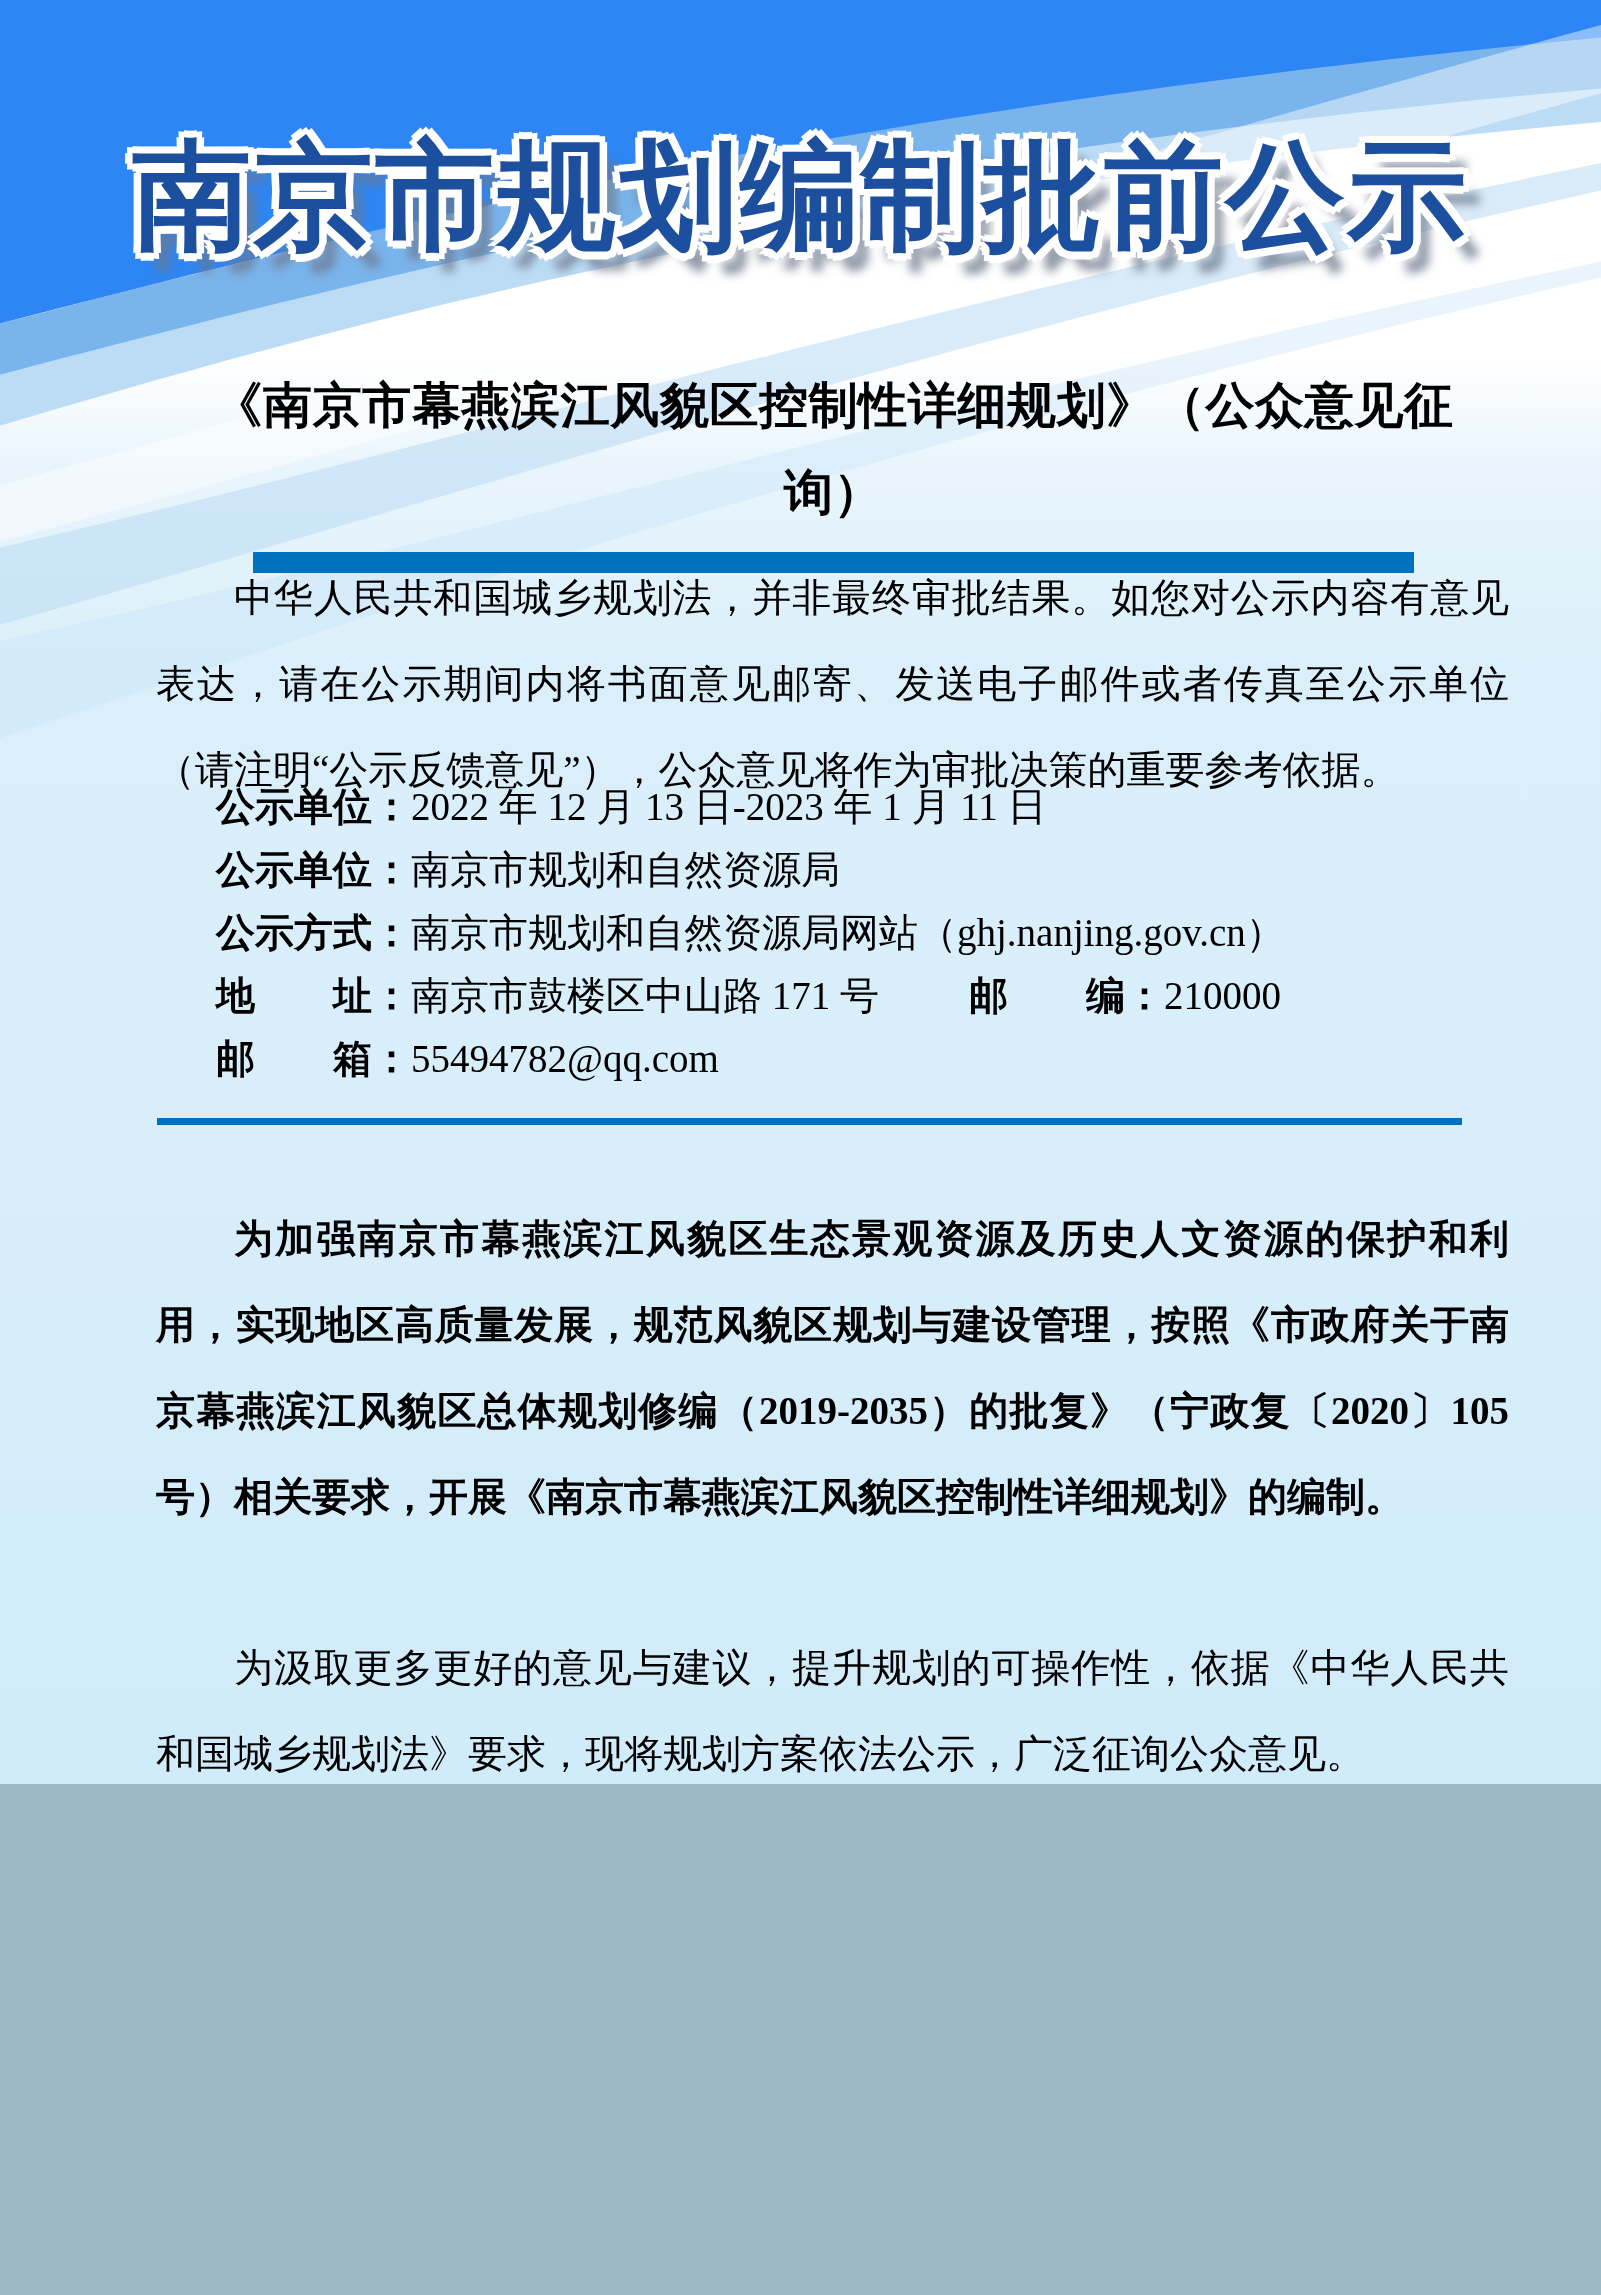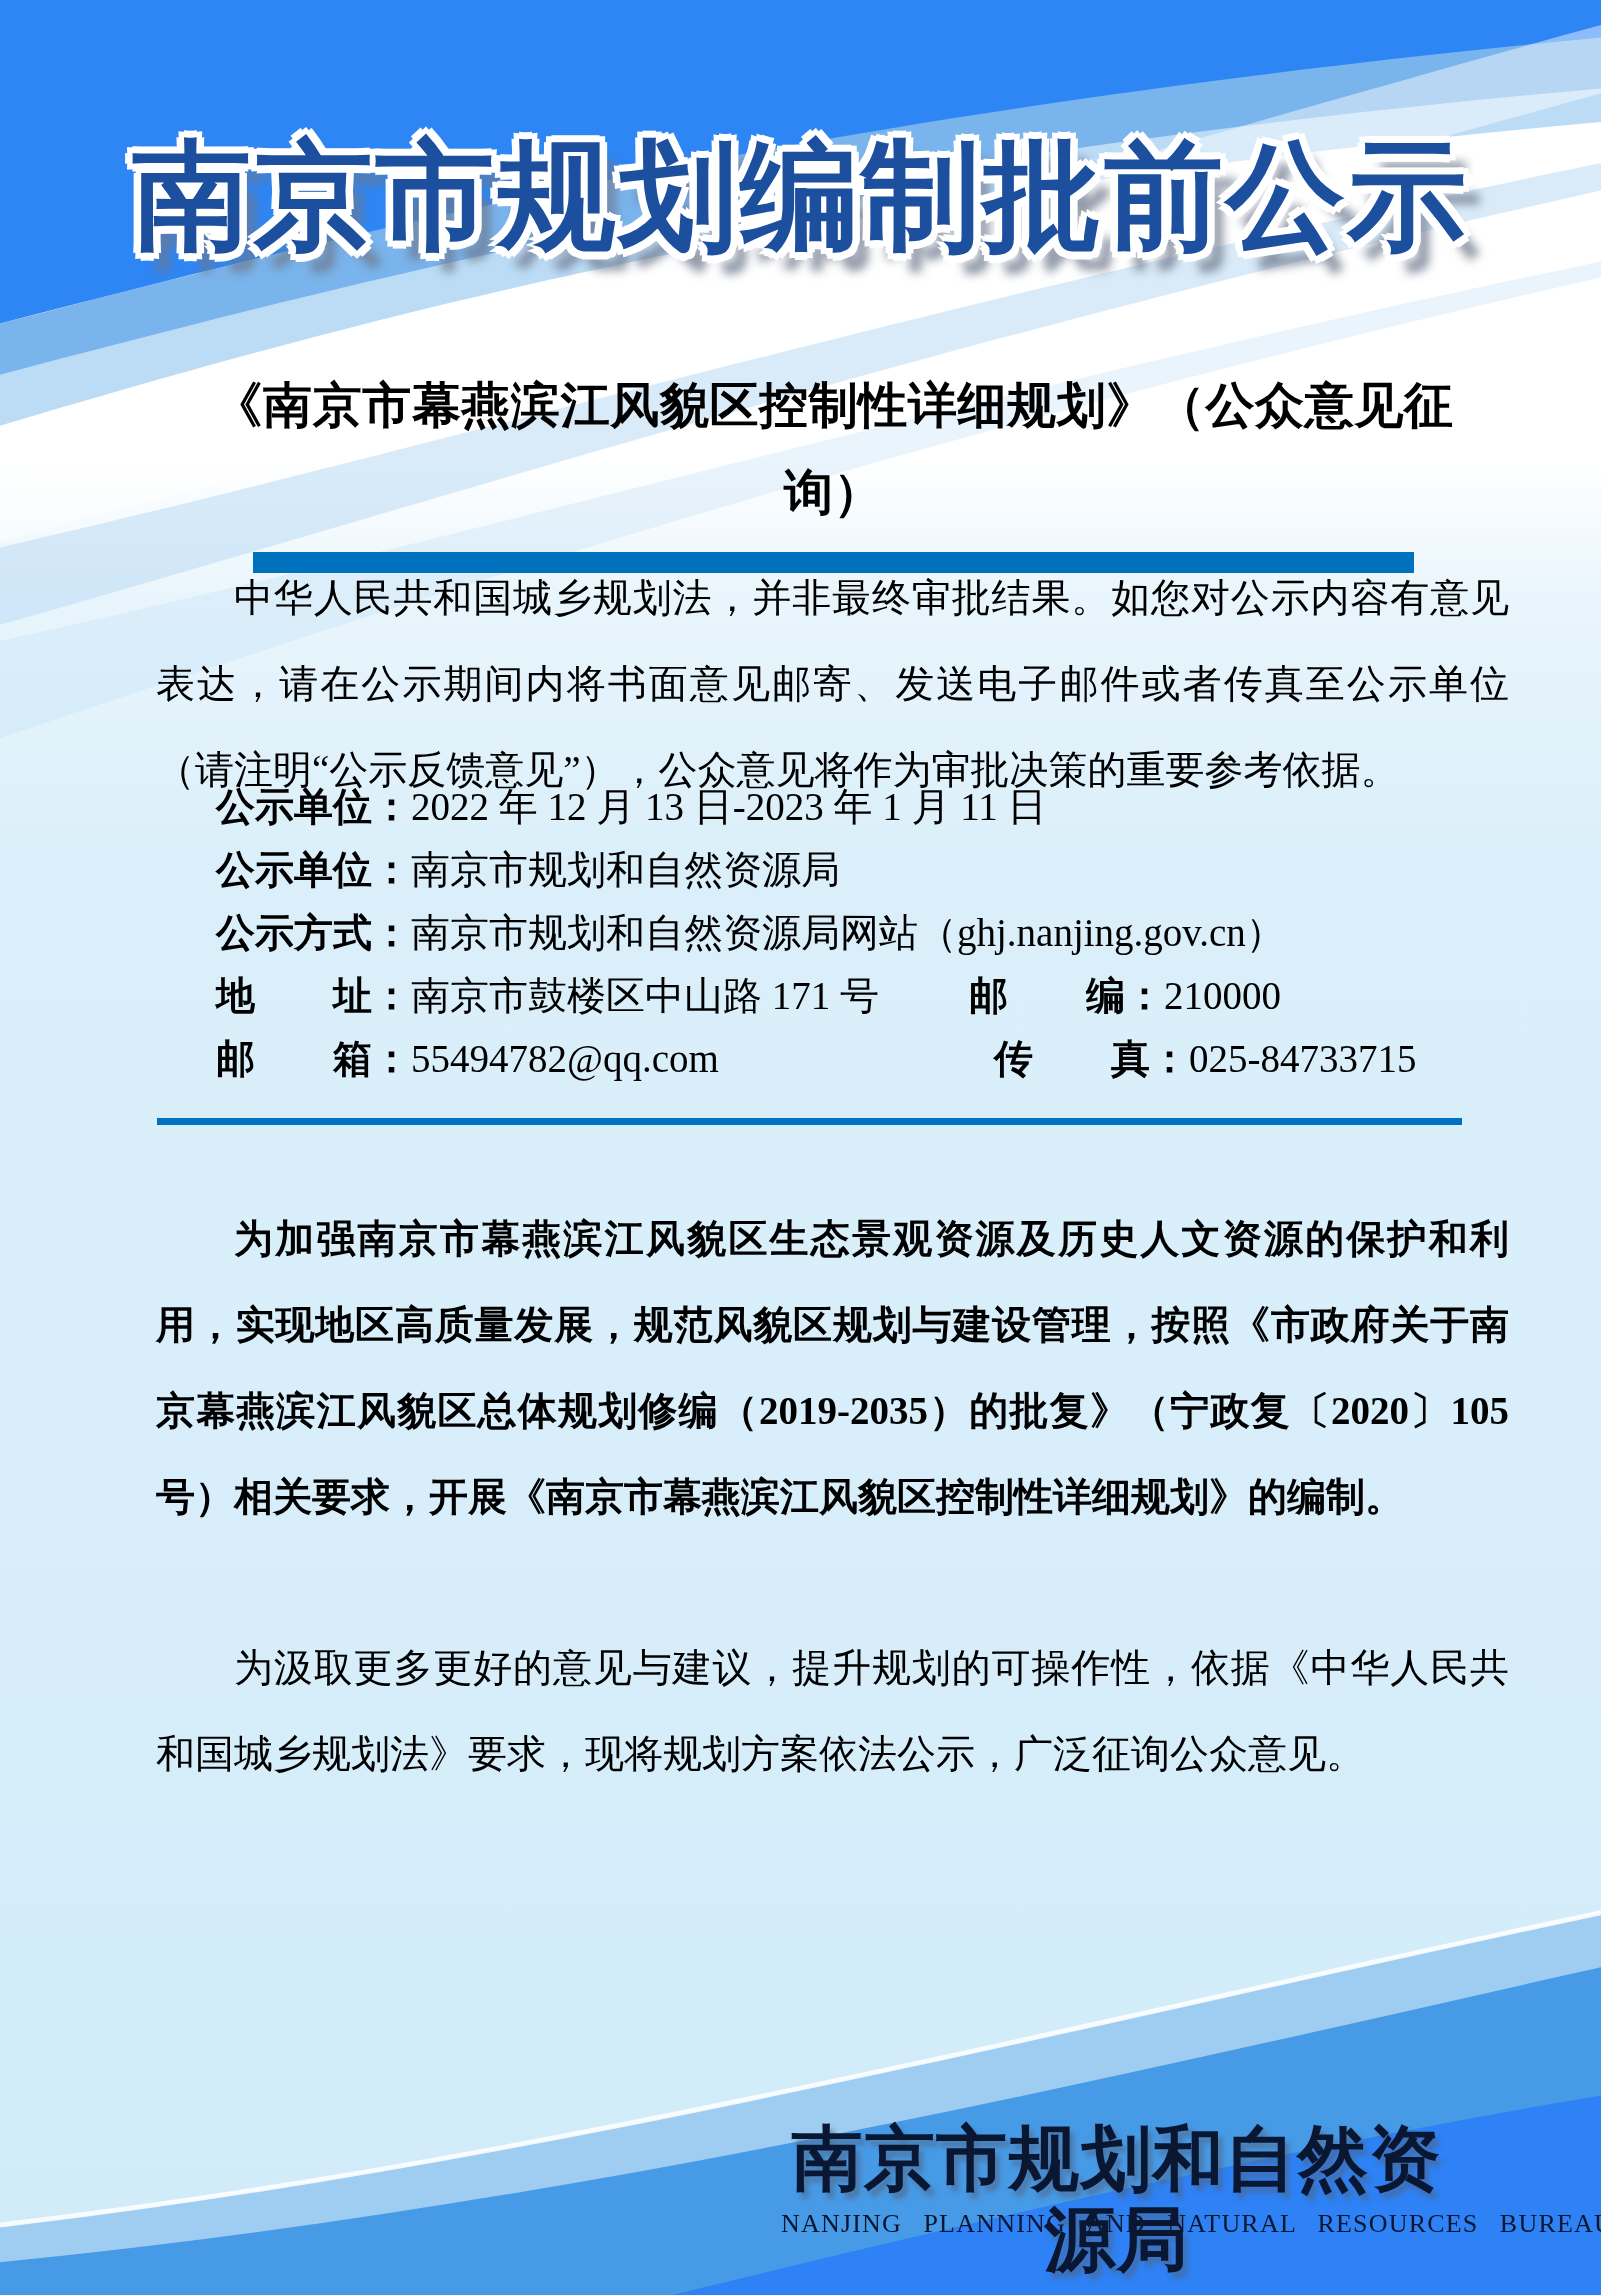--- a/index.html
+++ b/index.html
@@ -1,17 +1,17 @@
 <!DOCTYPE html>
 <html style="font-size:10px"><head>
 <meta charset="utf-8">
 <style>
   html,body{margin:0;padding:0;background:#9eb8c8;}
   .page{
-    position:relative;width:1601px;height:2295px;overflow:hidden;margin:0 auto;
+    position:relative;width:1601px;height:1784px;overflow:hidden;margin:0 auto;
     background:linear-gradient(180deg,#ffffff 0%,#ffffff 20%,#e9f5fc 26%,#daeffa 38%,#d7eefa 72%,#d0ebf9 100%);
     font-family:"Liberation Serif",serif;
   }
   svg.deco{position:absolute;left:0;display:block;}
   
   .title{
     position:absolute;top:124px;left:0;width:100%;text-align:center;
     font-weight:bold;font-size:119px;line-height:146px;letter-spacing:2.5px;
     color:#1d4f9f;
     text-shadow:
@@ -94,21 +94,20 @@
     </div>
     <div class="row">
       <span class="lbl">公示方式：</span><span class="val">南京市规划和自然资源局网站（ghj.nanjing.gov.cn）</span>
     </div>
     <div class="row">
       <span class="lbl">地　　址：</span><span class="val">南京市鼓楼区中山路 171 号</span>
       <span class="rcol pc"><span class="lbl">邮　　编：</span><span class="val">210000</span></span>
     </div>
     <div class="row">
       <span class="lbl">邮　　箱：</span><span class="val">55494782@qq.com</span>
-      <span class="rcol fx"><span class="lbl">传　　真：</span><span class="val">025-84733715</span></span>
     </div>
   </div>
 
   <div class="divider"></div>
 
   <div class="bodytext para1 indent">为加强南京市幕燕滨江风貌区生态景观资源及历史人文资源的保护和利用，实现地区高质量发展，规范风貌区规划与建设管理，按照《市政府关于南京幕燕滨江风貌区总体规划修编（2019-2035）的批复》（宁政复〔2020〕105 号）相关要求，开展《南京市幕燕滨江风貌区控制性详细规划》的编制。</div>
   <div class="bodytext para2 indent">为汲取更多更好的意见与建议，提升规划的可操作性，依据《中华人民共和国城乡规划法》要求，现将规划方案依法公示，广泛征询公众意见。</div>
 
   <div class="bureau-cn">南京市规划和自然资源局</div>
   <div class="bureau-en">NANJING PLANNING AND NATURAL RESOURCES BUREAU</div>

